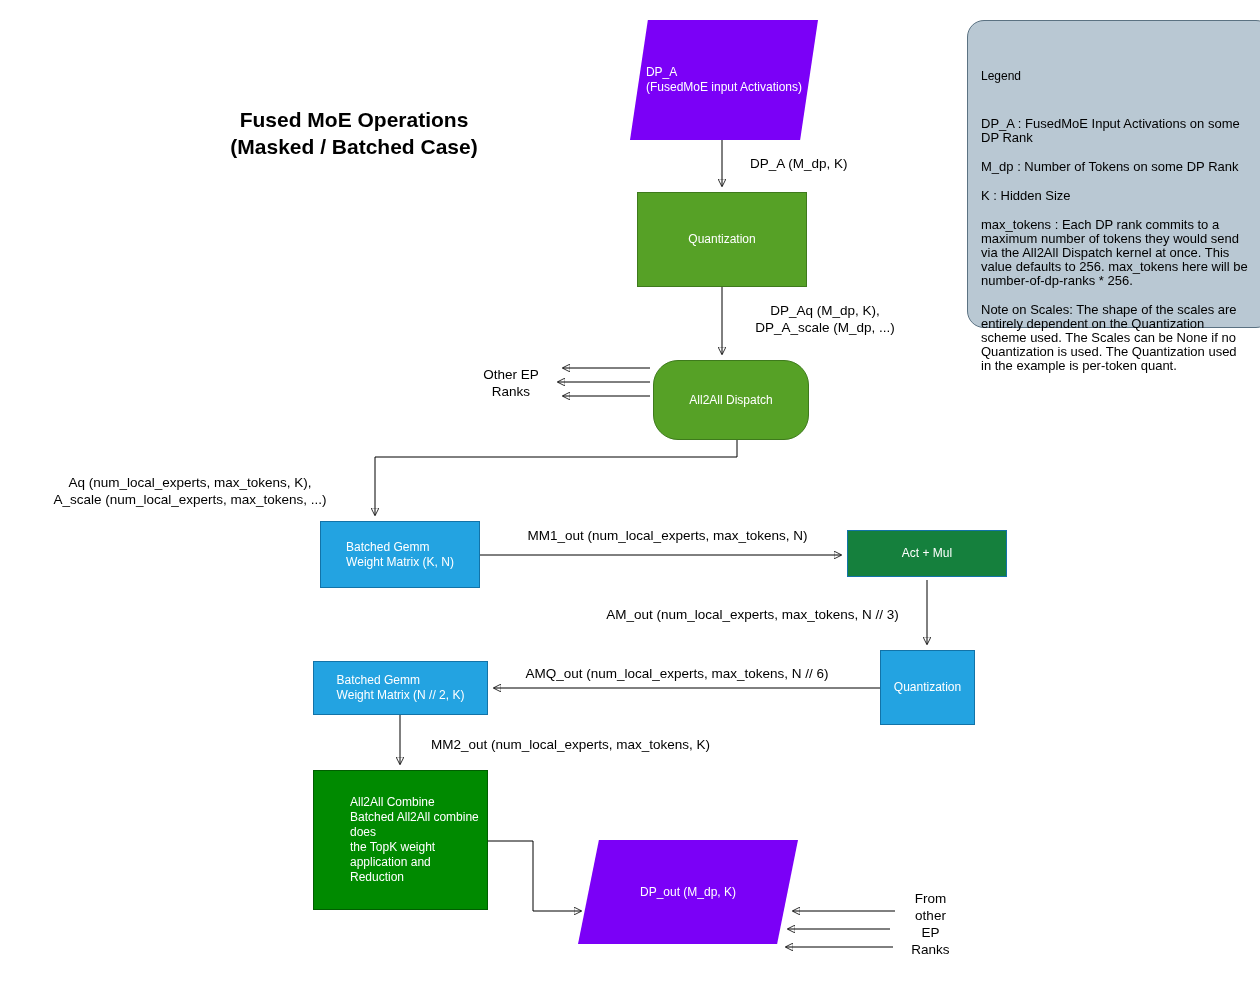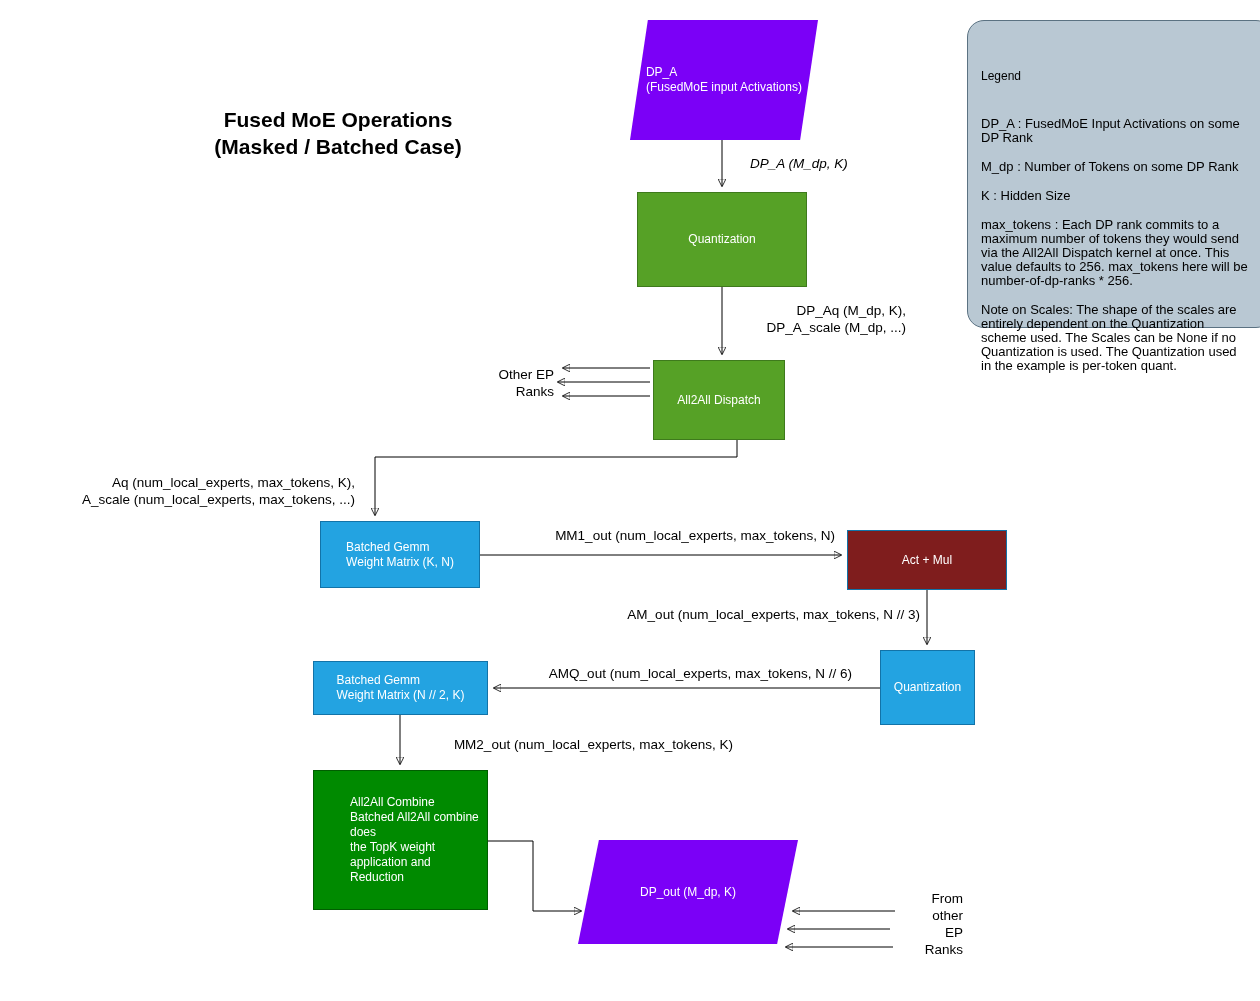--- a/index.html
+++ b/index.html
@@ -21,21 +21,21 @@
     width: 1260px; height: 1001px;
     pointer-events: none;
   }
   svg.edges path {
     fill: none;
     stroke: #000000;
     stroke-width: 1;
   }
   .diagram-title {
     position: absolute;
-    left: 188px; top: 106px; width: 300px;
+    left: 204px; top: 106px; width: 300px;
     text-align: center;
     font-size: 21px;
     font-weight: bold;
     line-height: 27px;
     color: #000000;
     white-space: pre-line;
   }
   .node {
     position: absolute;
     display: flex;
@@ -52,21 +52,21 @@
   .rect-blue   { border: 1px solid #1273a8; }
   .rect-dgreen { border: 1px solid #005e00; }
   .parallelogram {
     clip-path: polygon(9.5% 0, 100% 0, 90.5% 100%, 0 100%);
   }
   .flow-label {
     position: absolute;
     color: #000000;
     font-size: 13.5px;
     line-height: 17px;
-    text-align: right;
+    text-align: center;
     white-space: pre-line;
   }
   .legend {
     position: absolute;
     left: 967px; top: 20px;
     width: 306px; height: 308px;
     border: 1.5px solid #5b7282;
     border-radius: 17px;
     box-sizing: border-box;
     padding: 48px 22px 0 13px;
@@ -110,40 +110,40 @@
   </svg>
 
   <div class="diagram-title">Fused MoE Operations
 (Masked / Batched Case)</div>
 
   <div class="node parallelogram" style="left: 630px; top: 20px; width: 188px; height: 120px; background-color: rgb(123, 0, 247);">DP_A
 (FusedMoE input Activations)</div>
 
   <div class="node rect-green" style="left: 637px; top: 192px; width: 170px; height: 95px; background-color: rgb(86, 161, 38);">Quantization</div>
 
-  <div class="node rect-green" style="left: 653px; top: 360px; width: 132px; height: 80px; background-color: rgb(86, 161, 38);">All2All Dispatch</div>
+  <div class="node rect-green" style="left: 653px; top: 360px; width: 156px; height: 80px; background-color: rgb(86, 161, 38); border-radius: 25px;">All2All Dispatch</div>
 
   <div class="node rect-blue" style="left: 320px; top: 521px; width: 160px; height: 67px; background-color: rgb(35, 163, 225);">Batched Gemm
 Weight Matrix (K, N)</div>
 
-  <div class="node rect-blue" style="left: 847px; top: 530px; width: 160px; height: 60px; background-color: #7f1d1d;">Act + Mul</div>
+  <div class="node rect-blue" style="left: 847px; top: 530px; width: 160px; height: 47px; background-color: #15803d;">Act + Mul</div>
 
   <div class="node rect-blue" style="left: 880px; top: 650px; width: 95px; height: 75px; background-color: rgb(35, 163, 225);">Quantization</div>
 
   <div class="node rect-blue" style="left: 313px; top: 661px; width: 175px; height: 54px; background-color: rgb(35, 163, 225);">Batched Gemm
 Weight Matrix (N // 2, K)</div>
 
   <div class="node rect-dgreen" style="left: 313px; top: 770px; width: 175px; height: 140px; background-color: rgb(0, 138, 0); padding-left: 36px;">All2All Combine
 Batched All2All combine does
 the TopK weight application and
 Reduction</div>
 
   <div class="node parallelogram" style="left: 578px; top: 840px; width: 220px; height: 104px; background-color: rgb(123, 0, 247);">DP_out (M_dp, K)</div>
 
-  <div class="flow-label" style="left:750px; top:155px; width:180px; text-align:left;font-style:italic;">DP_A (M_dp, K)</div>
+  <div class="flow-label" style="left:750px; top:155px; width:180px; text-align:left;">DP_A (M_dp, K)</div>
 
   <div class="flow-label" style="left:744px; top:302px; width:162px;">DP_Aq (M_dp, K),
 DP_A_scale (M_dp, ...)</div>
 
   <div class="flow-label" style="left:468px; top:366px; width:86px;">Other EP
 Ranks</div>
 
   <div class="flow-label" style="left:25px; top:458px; width:330px;margin-top:16px;">Aq (num_local_experts, max_tokens, K),
 A_scale (num_local_experts, max_tokens, ...)</div>
 

